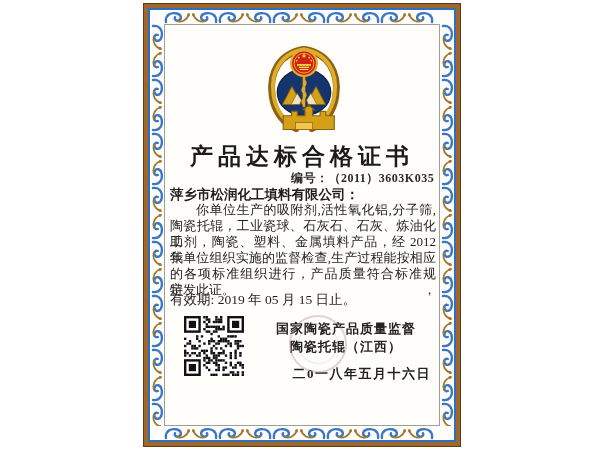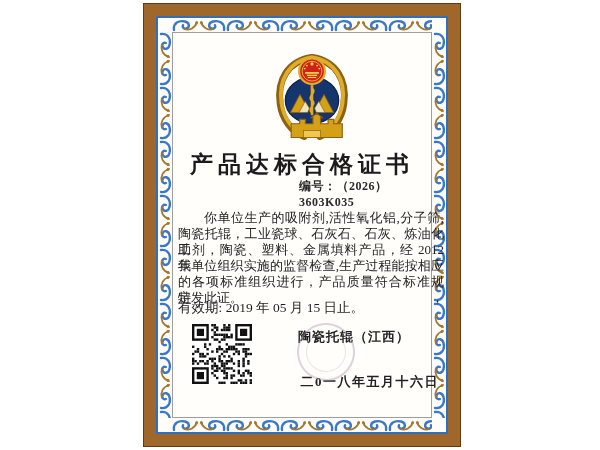--- a/index.html
+++ b/index.html
@@ -3,21 +3,21 @@
 <meta charset="utf-8">
 <style>
   * { margin:0; padding:0; box-sizing:border-box; }
   html,body { width:600px; height:450px; background:#ffffff; overflow:hidden;
               font-family:"Liberation Serif","DejaVu Serif",serif; }
   .page { position:relative; width:600px; height:450px; background:#ffffff; }
 
   
   .cert { position:absolute; left:143px; top:3px; width:318px; height:444px;
           background:#5e3c14; padding:1px; }
-  .band-brown { width:100%; height:100%; background:#a0672c; padding:12px; }
+  .band-brown { width:100%; height:100%; background:#a0672c; padding:4px; }
   .band-blue  { width:100%; height:100%; background:#2f6fc0; padding:2px; }
   .band-white { width:100%; height:100%; background:#fffdf9; padding:14px; position:relative; }
   .inner-line { width:100%; height:100%; border:1px solid #9e9e9e; background:#fffefb;
                 position:relative; }
 
   
   .orn-strip { position:absolute; display:flex; overflow:hidden; align-items:center; }
   .orn-top    { top:0;    left:14px; right:14px; height:14px; }
   .orn-bottom { bottom:0; left:14px; right:14px; height:14px; }
   .orn-left   { left:0;  top:14px; bottom:14px; width:14px; flex-direction:column; }
@@ -420,22 +420,23 @@
                 <circle cx="56" cy="16.5" r="1.1" fill="#ffd34d"></circle>
                 <circle cx="41.5" cy="20" r="1.1" fill="#ffd34d"></circle>
                 <circle cx="58.5" cy="20" r="1.1" fill="#ffd34d"></circle>
                 <rect x="42" y="24" width="16" height="2" fill="#ffd34d"></rect>
                 <rect x="44" y="27" width="12" height="1.6" fill="#ffd34d"></rect>
                 <rect x="45" y="29.6" width="10" height="1.4" fill="#ffd34d"></rect>
               </svg>
 
               <div class="title">产品达标合格证书</div>
 
-              <div class="serial">编号：（2026）3603K035</div>
-
+              <div class="serial">编号：（2011）3603K035</div>
+
+              <div class="recipient">萍乡市松润化工填料有限公司：</div>
 
               <div class="body-text">
                 <div class="ln first">你单位生产的吸附剂,活性氧化铝,分子筛,</div>
                 <div class="ln">陶瓷托辊，工业瓷球、石灰石、石灰、炼油化工</div>
                 <div class="ln">助剂，陶瓷、塑料、金属填料产品，经 2012 年</div>
                 <div class="ln">我单位组织实施的监督检查,生产过程能按相应</div>
                 <div class="ln">的各项标准组织进行，产品质量符合标准规定，</div>
                 <div class="ln last">特发此证。</div>
               </div>
 
@@ -621,20 +622,21 @@
                     <rect x="4.8" y="4.8" width="7.199999999999999" height="7.199999999999999" fill="#111"></rect>
                     <rect x="43.199999999999996" y="0" width="16.8" height="16.8" fill="#111"></rect>
                     <rect x="45.599999999999994" y="2.4" width="12" height="12" fill="#fff"></rect>
                     <rect x="47.99999999999999" y="4.8" width="7.199999999999999" height="7.199999999999999" fill="#111"></rect>
                     <rect x="0" y="43.199999999999996" width="16.8" height="16.8" fill="#111"></rect>
                     <rect x="2.4" y="45.599999999999994" width="12" height="12" fill="#fff"></rect>
                     <rect x="4.8" y="47.99999999999999" width="7.199999999999999" height="7.199999999999999" fill="#111"></rect>
                   </svg></div>
 
               <div class="issuer">
+                <div>国家陶瓷产品质量监督</div>
                 <div>陶瓷托辊（江西）</div>
               </div>
               <div class="issue-date">二0一八年五月十六日</div>
 
               <div class="seal"></div>
 
             </div>
           </div>
         </div>
       </div>

